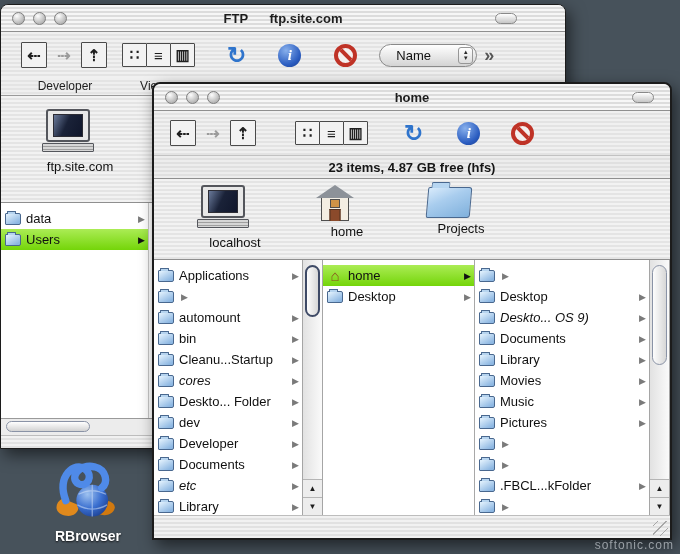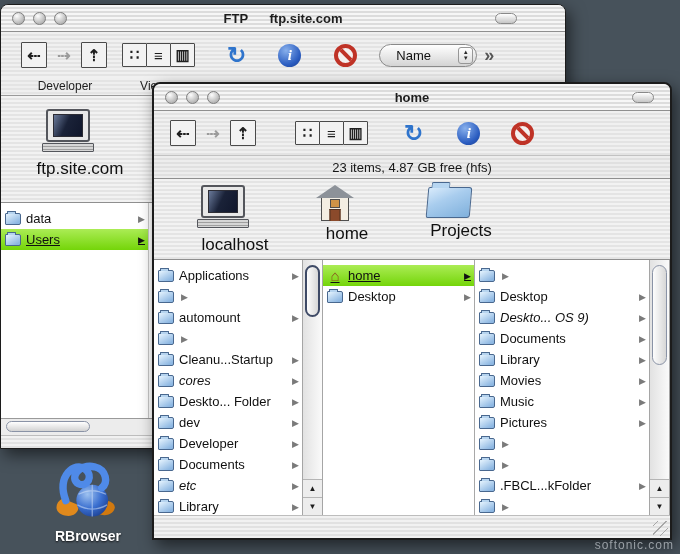--- a/index.html
+++ b/index.html
@@ -79,29 +79,29 @@
     flex:none;height:17px;position:relative;font-size:12px;color:#1e1e1e;
     background:repeating-linear-gradient(180deg,#efefef 0 2px,#e4e4e4 2px 4px);
     border-bottom:1px solid #9a9a9a;
   }
   .lbl-navigate{position:absolute;left:14px;top:1px;width:100px;text-align:center;}
   .lbl-view{position:absolute;left:122px;top:1px;width:60px;text-align:center;}
   .statusbar{
     flex:none;height:22px;display:flex;align-items:center;justify-content:center;
     background:repeating-linear-gradient(180deg,#ededed 0 2px,#e0e0e0 2px 4px);
     border-top:1px solid #c2c2c2;border-bottom:1px solid #8f8f8f;
-    font-size:13px;font-weight:400;color:#161616;
+    font-size:13px;font-weight:700;color:#161616;
   }
   .shelf{
     flex:none;position:relative;
     background:repeating-linear-gradient(180deg,#f2f2f2 0 2px,#e4e4e4 2px 4px);
     border-bottom:1px solid #8f8f8f;
   }
   .shelf-item{position:absolute;width:110px;display:flex;flex-direction:column;align-items:center;}
-  .shelf-label{font-size:17px;color:#101010;margin-top:3px;margin-left:24px;}
+  .shelf-label{font-size:13px;color:#101010;margin-top:3px;margin-left:24px;}
   
   .crt{width:52px;height:47px;position:relative;}
   .mon{width:44px;height:33px;margin:0 auto;background:#e8e8e8;border:2px solid #54565c;border-radius:3px;position:relative;box-sizing:border-box;}
   .scr{position:absolute;inset:3px 5px;background:linear-gradient(115deg,#6a7a9a 0%,#1a2238 45%,#10162b 100%);border:1px solid #2c2c34;}
   .crtbase{width:52px;height:9px;margin-top:1px;border:1px solid #54565c;border-radius:1px;box-sizing:border-box;
     background:repeating-linear-gradient(180deg,#d6d6d6 0 2px,#9f9f9f 2px 3px);}
   
   .houseicon{position:relative;width:38px;height:36px;}
   .roof{position:absolute;top:0;left:50%;transform:translateX(-50%);width:0;height:0;
     border-left:19px solid transparent;border-right:19px solid transparent;border-bottom:13px solid #8d9299;}
@@ -111,21 +111,21 @@
   
   .bigfolder{width:44px;height:31px;margin-top:6px;position:relative;transform:skewX(-5deg);
     background:linear-gradient(155deg,#d9ebfb 0%,#a9cdee 40%,#7fb0dc 100%);
     border:1px solid #49688f;border-radius:2px 3px 3px 2px;box-sizing:border-box;}
   .bigfolder::before{content:"";position:absolute;top:-6px;left:2px;width:17px;height:5px;
     background:#b7d6f1;border:1px solid #49688f;border-bottom:none;border-radius:2px 2px 0 0;}
   
   .browser{flex:1;display:flex;background:#ffffff;overflow:hidden;min-height:0;}
   .col{position:relative;overflow:hidden;box-sizing:border-box;padding-top:5px;}
   .row{height:21px;display:flex;align-items:center;padding:0 3px 0 4px;font-size:13px;font-weight:500;color:#101010;}
-  .row.sel{background:linear-gradient(180deg,#abec55,#74d509);text-decoration:underline;}
+  .row.sel{background:linear-gradient(180deg,#abec55,#74d509);}
   .fi{flex:none;width:16px;height:12px;margin-right:5px;position:relative;box-sizing:border-box;
     background:linear-gradient(150deg,#dcedfb 10%,#8db7e2 85%);
     border:1px solid #49688f;border-radius:1px 2px 2px 1px;}
   .fi::before{content:"";position:absolute;top:-3px;left:1px;width:7px;height:2px;
     background:#b6d4ef;border:1px solid #49688f;border-bottom:none;border-radius:1px 1px 0 0;}
   .fi.house{background:none;border:none;font-size:15px;line-height:12px;font-weight:bold;
     color:#8a4a20;text-align:center;}
   .fi.house::before{display:none;}
   .rl{flex:1;white-space:nowrap;overflow:hidden;}
   .row.it .rl{font-style:italic;}
@@ -350,20 +350,21 @@
           <span class="fi"></span>
           <span class="ra">▶</span>
         </div>
         <div class="row">
           <span class="fi"></span>
           <span class="rl">automount</span>
           <span class="ra">▶</span>
         </div>
         <div class="row">
           <span class="fi"></span>
+          <span class="rl">bin</span>
           <span class="ra">▶</span>
         </div>
         <div class="row">
           <span class="fi"></span>
           <span class="rl">Cleanu...Startup</span>
           <span class="ra">▶</span>
         </div>
         <div class="row it">
           <span class="fi"></span>
           <span class="rl">cores</span>

